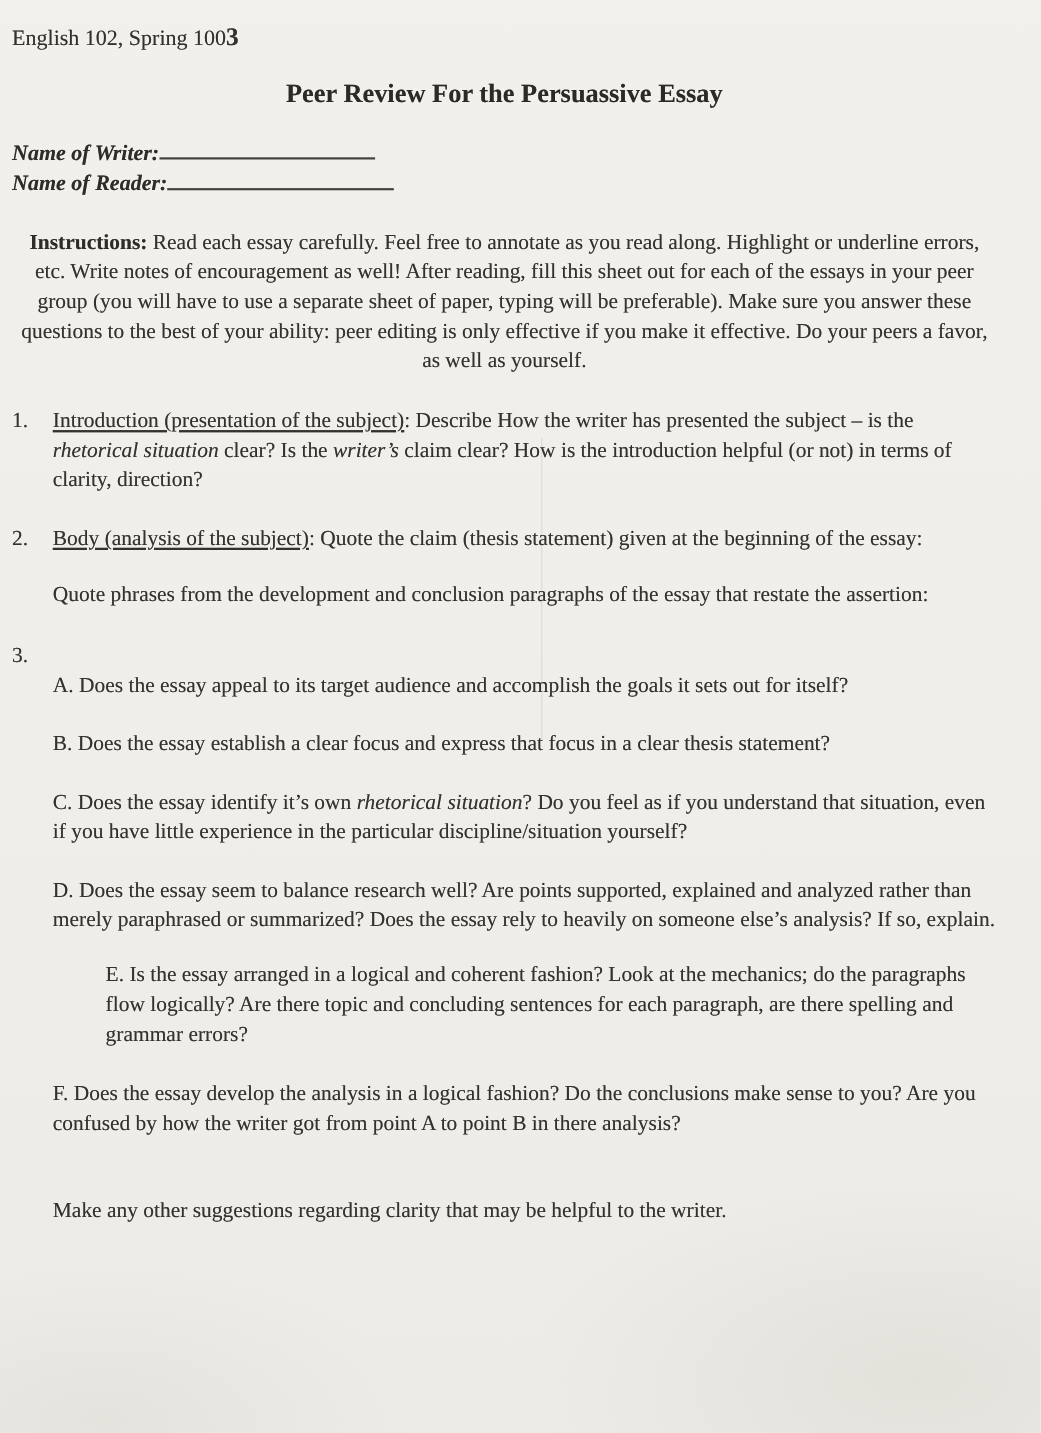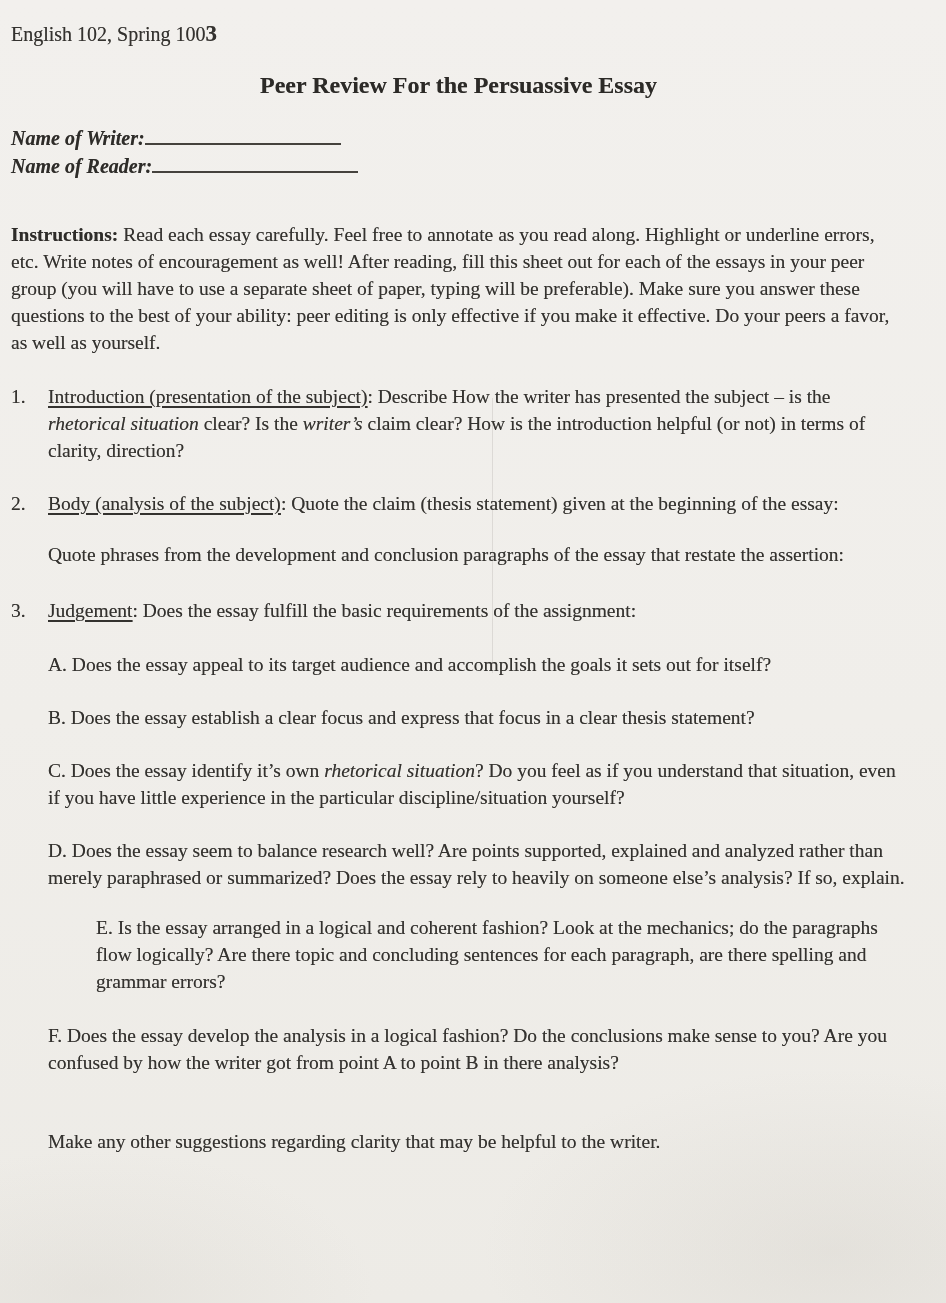--- a/index.html
+++ b/index.html
@@ -56,21 +56,21 @@
     font-style: italic;
   }
   .blank {
     display: inline-block;
     height: 0.95em;
     border-bottom: 2px solid #45423d;
   }
   .blank-writer { width: 196px; }
   .blank-reader { width: 206px; }
   .bold { font-weight: 700; color: #2e2c29; }
-  .instructions { margin-top: 41px; }
+  .instructions { margin-top: 26px; text-align: center; }
   .qitem { display: flex; }
   .qitem .num { width: 37px; flex: 0 0 37px; }
   .qbody { flex: 1; min-width: 0; }
   .q1 { margin-top: 27px; }
   .q2 { margin-top: 26px; }
   .q3 { margin-top: 29px; }
   .underline {
     text-decoration: underline;
     text-underline-offset: 3px;
     text-decoration-thickness: 1.5px;
@@ -115,21 +115,20 @@
     <span class="num">2.</span>
     <div class="qbody">
       <p><span class="underline">Body (analysis of the subject)</span><span>: Quote the claim (thesis statement) given at the beginning of the essay:</span></p>
       <p class="gap-para">Quote phrases from the development and conclusion paragraphs of the essay that restate the assertion:</p>
     </div>
   </div>
 
   <div class="qitem q3">
     <span class="num">3.</span>
     <div class="qbody">
-      <p><span class="underline">Judgement</span><span>: Does the essay fulfill the basic requirements of the assignment:</span></p>
       <p class="sub-a">A. Does the essay appeal to its target audience and accomplish the goals it sets out for itself?</p>
       <p class="sub-b">B. Does the essay establish a clear focus and express that focus in a clear thesis statement?</p>
       <p class="sub-c"><span>C. Does the essay identify it’s own </span><i>rhetorical situation</i><span>? Do you feel as if you understand that situation, even if you have little experience in the particular discipline/situation yourself?</span></p>
       <p class="sub-d">D. Does the essay seem to balance research well? Are points supported, explained and analyzed rather than merely paraphrased or summarized? Does the essay rely to heavily on someone else’s analysis? If so, explain.</p>
       <p class="sub-e">E. Is the essay arranged in a logical and coherent fashion? Look at the mechanics; do the paragraphs flow logically? Are there topic and concluding sentences for each paragraph, are there spelling and grammar errors?</p>
       <p class="sub-f">F. Does the essay develop the analysis in a logical fashion? Do the conclusions make sense to you? Are you confused by how the writer got from point A to point B in there analysis?</p>
     </div>
   </div>
 
   <div class="closing-wrap">

